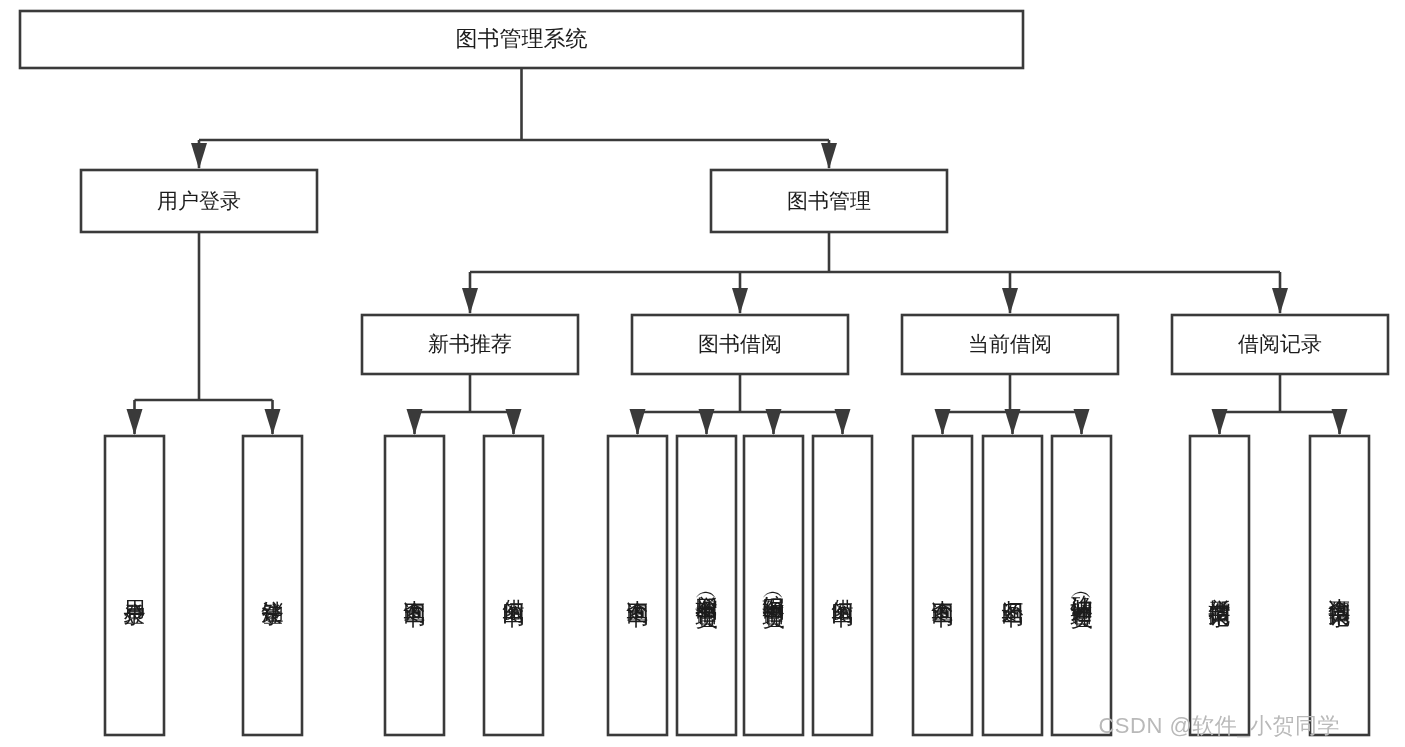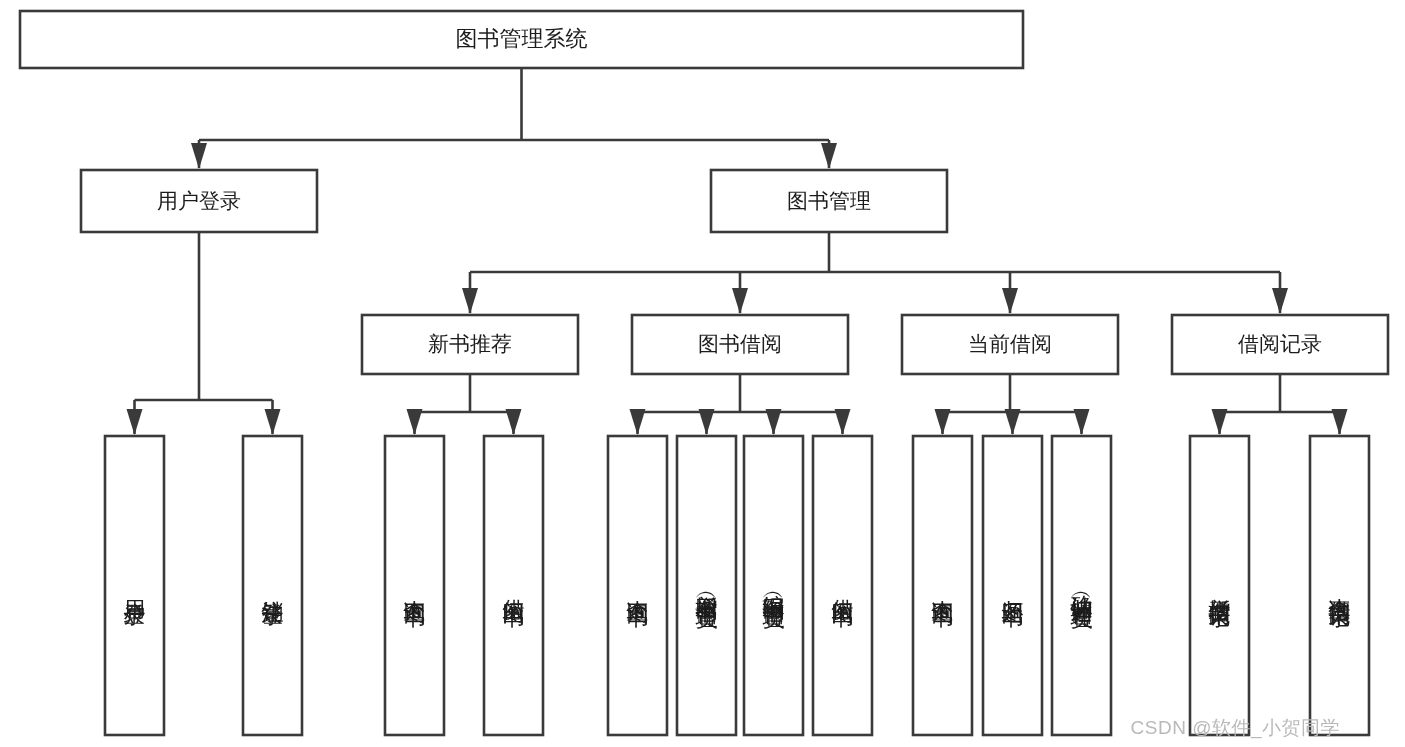--- a/index.html
+++ b/index.html
@@ -69,21 +69,21 @@
     letter-spacing: 2px;
     color: #1c1c1c;
     white-space: nowrap;
     text-align: center;
   }
   #watermark {
     position: absolute;
     right: 8px;
     bottom: 6px;
     font-family: "Liberation Sans", "DejaVu Sans", sans-serif;
-    font-size: 19px;
+    font-size: 22px;
     color: #b9b9b9;
     letter-spacing: 0.5px;
     user-select: none;
   }
 </style>
 </head>
 <body>
 
 <div id="diagram-root">
 

